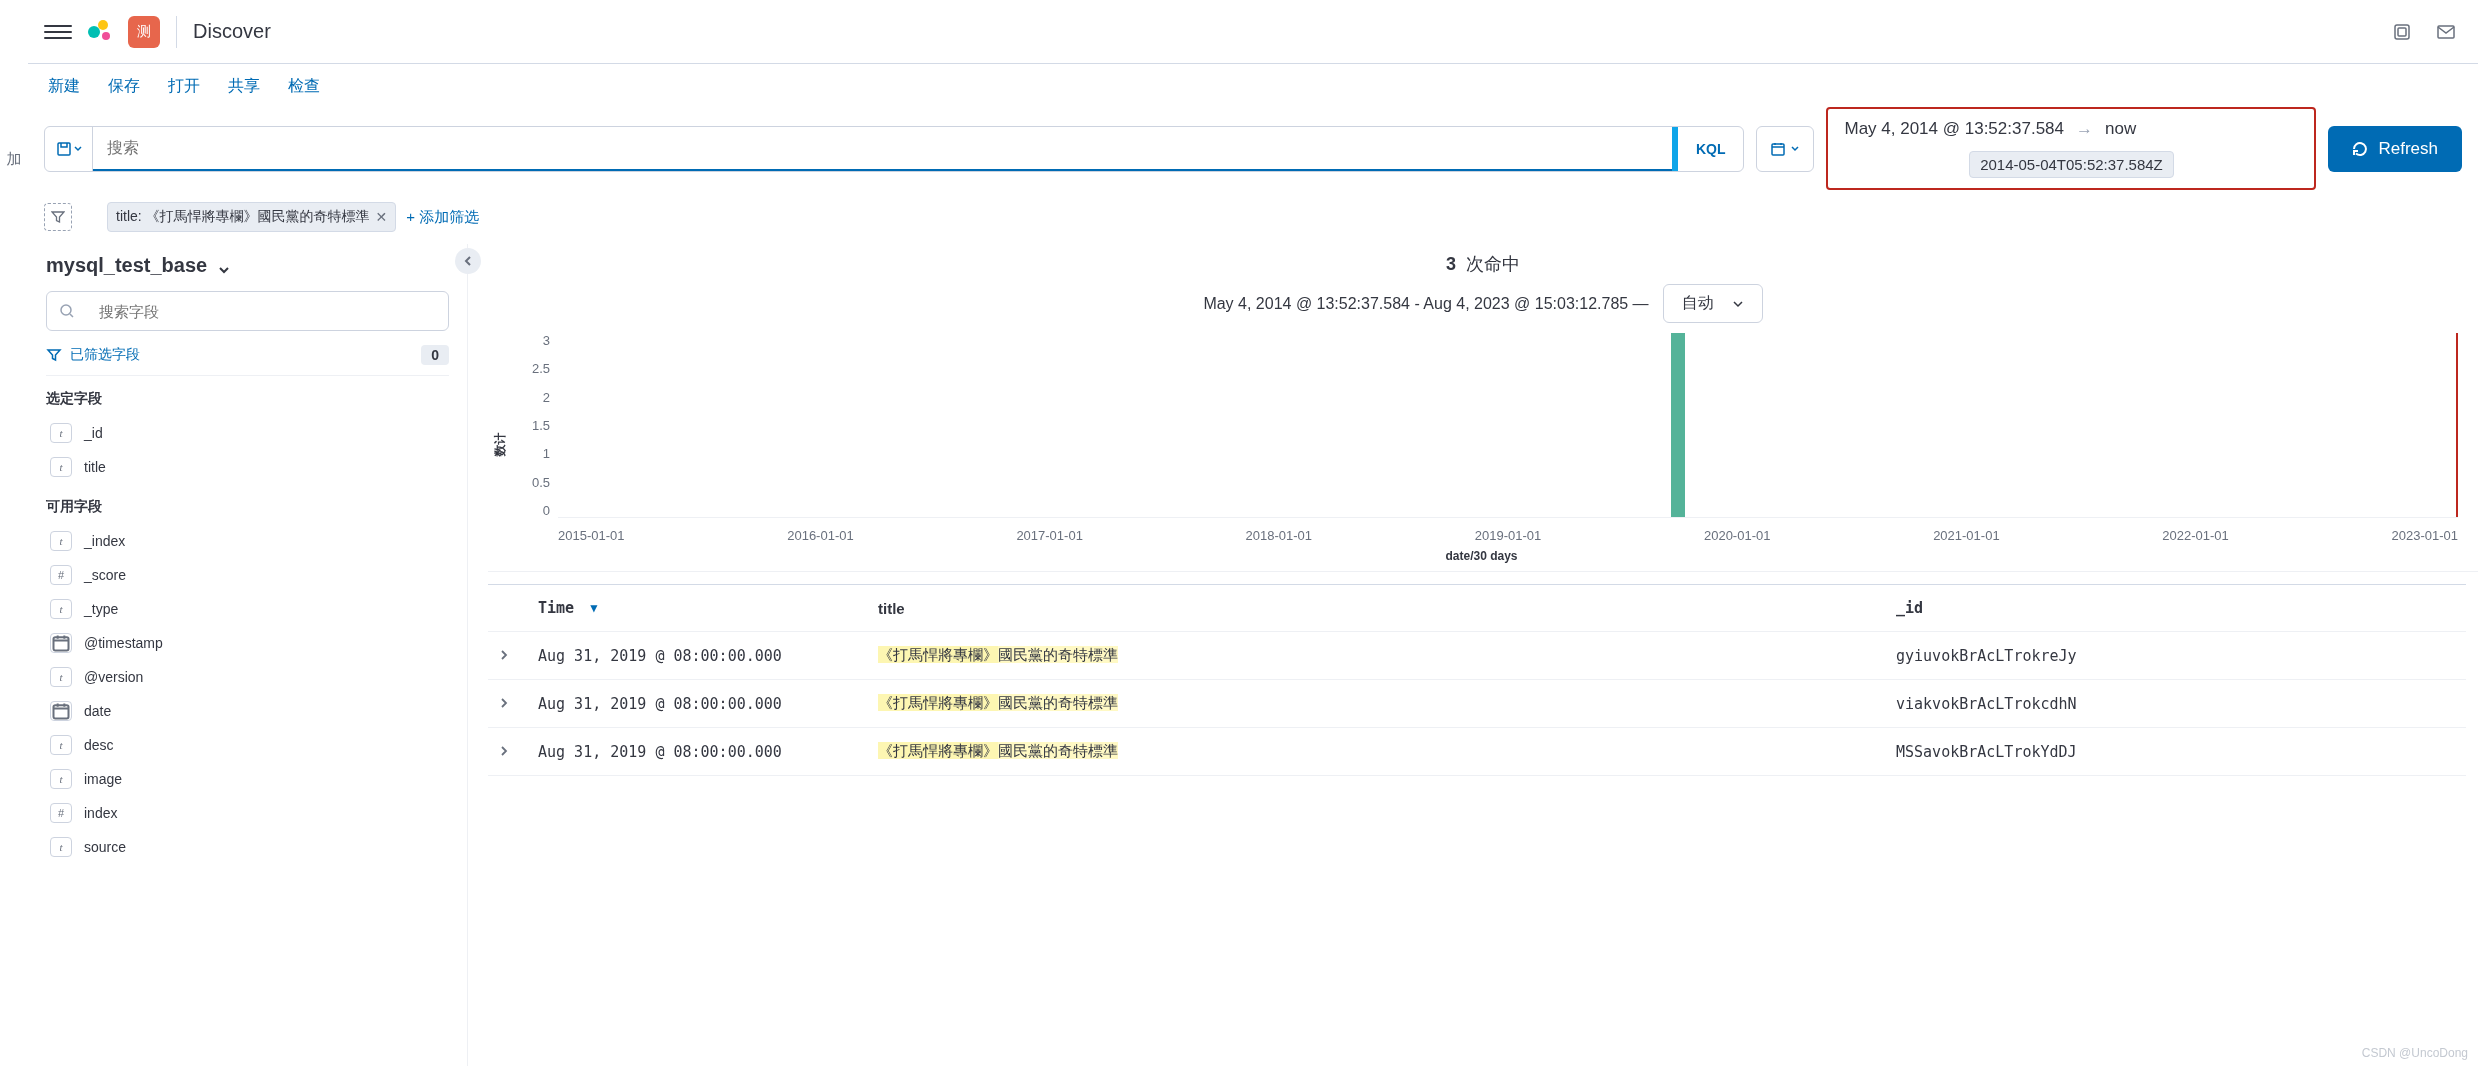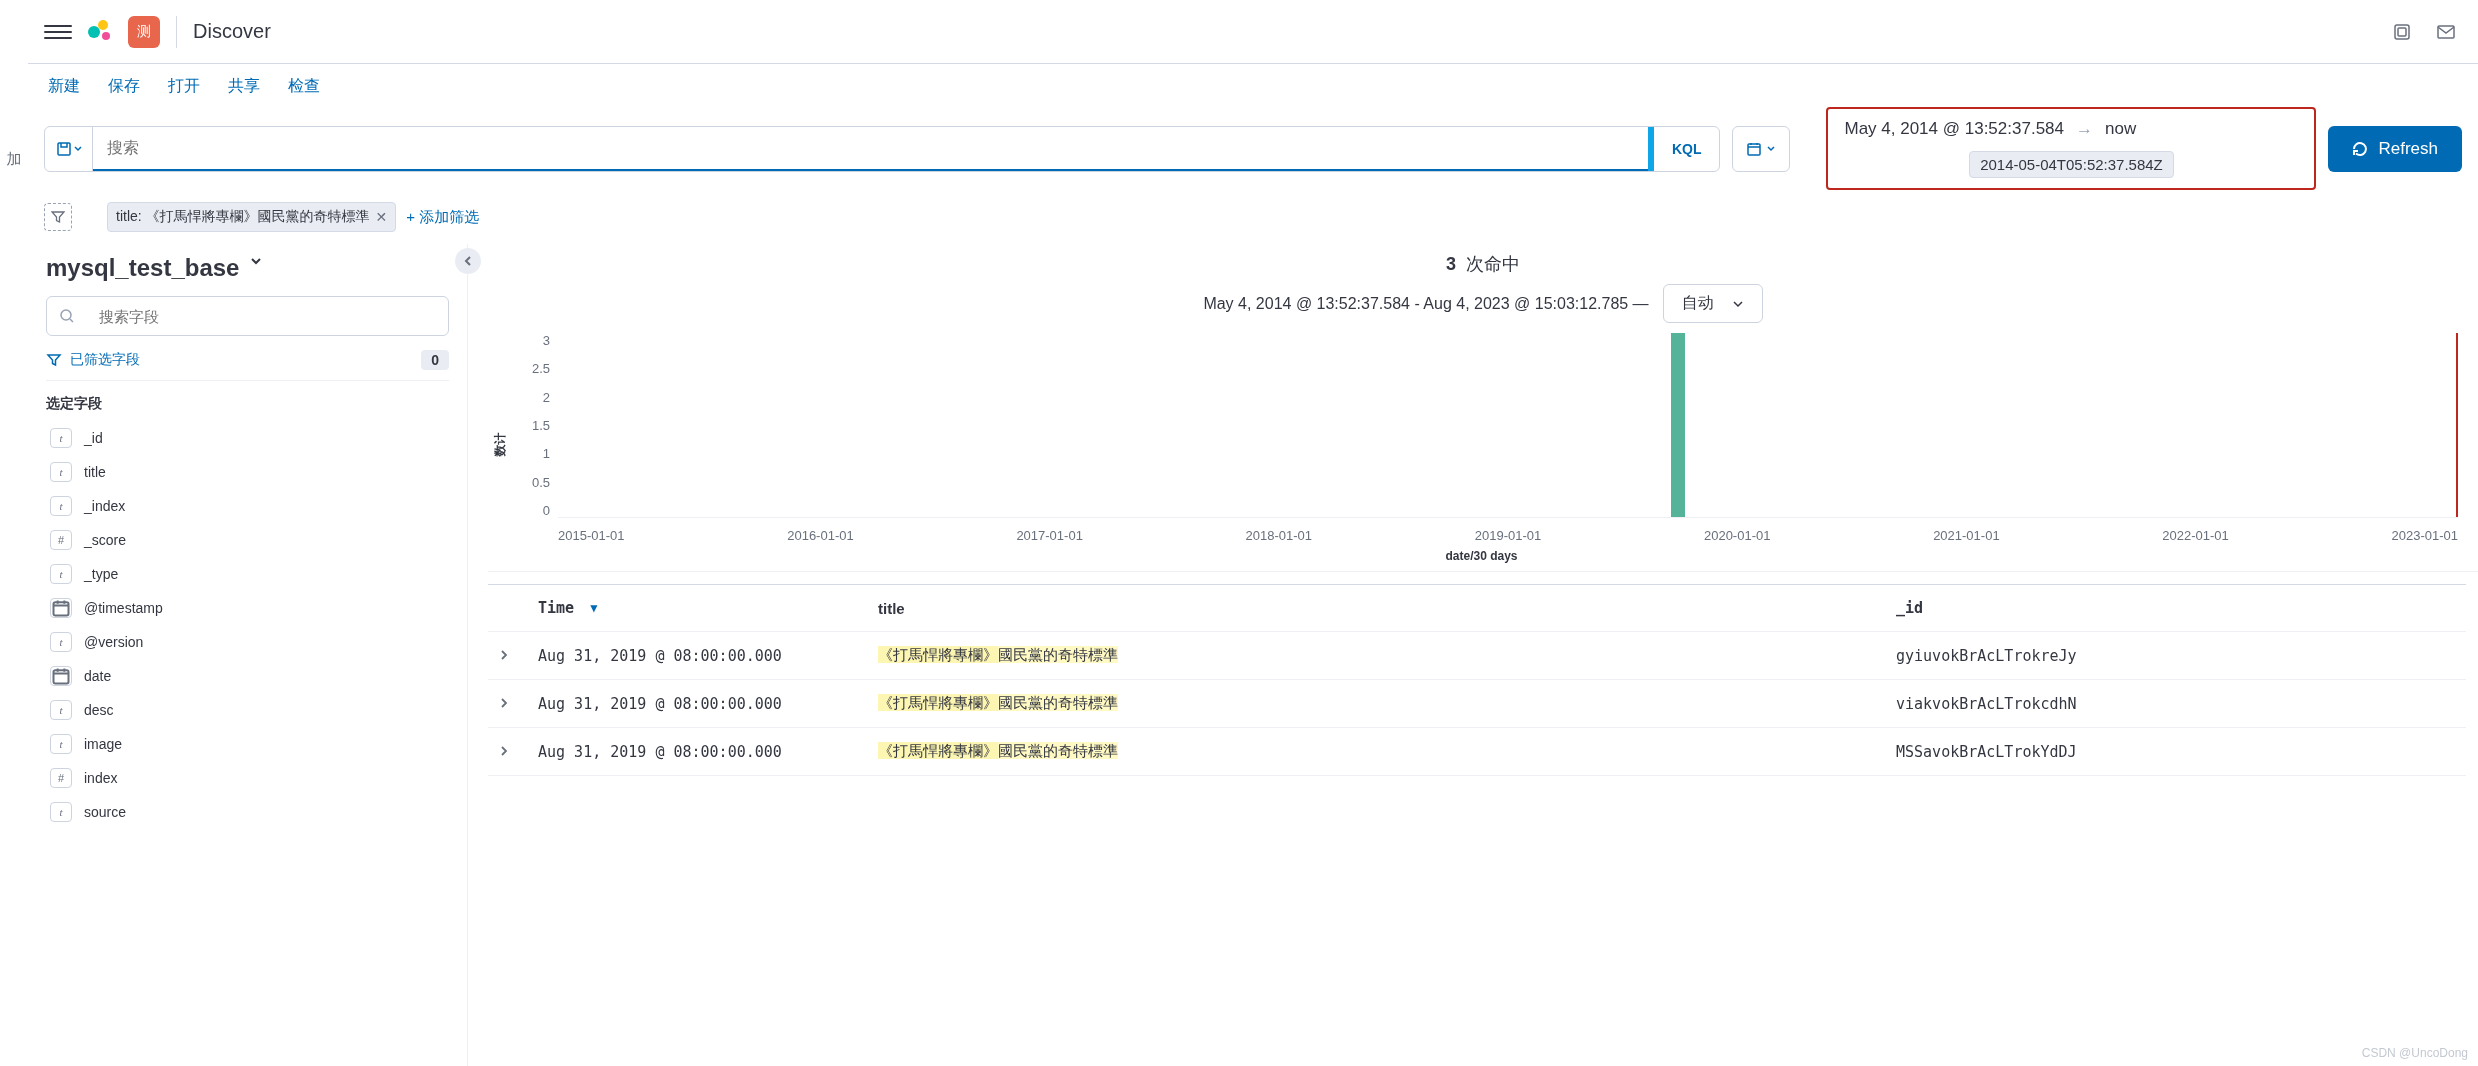--- a/index.html
+++ b/index.html
@@ -20,35 +20,35 @@
 
 .menubar { display:flex; gap:28px; padding: 12px 20px 10px; font-size:16px; }
 .menubar a { color:#006bb4; cursor:pointer; }
 
 .querybar { display:flex; gap:12px; padding: 0 16px 12px; align-items:center; }
 .q-left { display:flex; flex:1; border:1px solid #cdd3df; border-radius:6px; overflow:hidden; height:46px; }
 .q-save { width:48px; border-right:1px solid #cdd3df; display:flex; align-items:center; justify-content:center; color:#006bb4; gap:2px; }
 .q-input { flex:1; border:none; border-bottom:2px solid #006bb4; padding:0 14px; font-size:16px; outline:none; }
 .q-kql { padding:0 18px; display:flex; align-items:center; color:#006bb4; font-weight:700; border-left:6px solid #0ea5e9; }
 .date-cal { width:58px; height:46px; border:1px solid #cdd3df; border-radius:6px; display:flex; align-items:center; justify-content:center; color:#006bb4; gap:4px; }
-.date-box { border:2px solid #bd271e; border-radius:4px; padding:10px 16px; display:flex; flex-direction:column; gap:12px; min-width:490px; position:relative;margin-left:24px; }
+.date-box { border:2px solid #bd271e; border-radius:4px; padding:10px 16px; display:flex; flex-direction:column; gap:12px; min-width:490px; position:relative; }
 .date-range { display:flex; align-items:center; gap:12px; font-size:17px; }
 .date-tooltip { align-self:center; background:#e9edf3; border:1px solid #d3dae6; border-radius:4px; padding:4px 10px; font-size:15px; }
 .refresh-btn { background:#006bb4; color:#fff; border:none; height:46px; padding:0 24px; border-radius:6px; font-size:17px; display:flex; align-items:center; gap:10px; cursor:pointer; }
 
 .filterbar { display:flex; align-items:center; gap:10px; padding:0 16px 12px; }
 .filter-icon { width:28px; height:28px; border:1px dashed #98a2b3; border-radius:4px; display:flex; align-items:center; justify-content:center; color:#69707d; }
 .chip { background:#e9edf3; border:1px solid #d3dae6; border-radius:4px; padding:5px 8px; display:flex; align-items:center; gap:6px; font-size:14px;margin-left:25px; }
 .chip .x { cursor:pointer; color:#69707d; }
 .add-filter { color:#006bb4; font-size:15px; cursor:pointer; }
 
 .body { display:flex; flex:1; overflow:hidden; }
 .sidebar { width:440px; padding:0 18px; border-right:1px solid #eef0f4; position:relative; }
 .collapse-handle { position:absolute; right:-14px; top:4px; width:26px; height:26px; background:#e9edf3; border-radius:50%; display:flex; align-items:center; justify-content:center; color:#69707d; cursor:pointer; }
-.index-select { display:flex; align-items:flex-start; gap:10px; font-size:24px; font-weight:700; padding:10px 0 14px; cursor:pointer; }
+.index-select { display:flex; align-items:flex-end; gap:10px; font-size:20px; font-weight:700; padding:10px 0 14px; cursor:pointer; }
 .field-search { display:flex; align-items:center; border:1px solid #cdd3df; border-radius:6px; height:40px; padding:0 12px; gap:24px; color:#98a2b3; }
 .field-search input { border:none; outline:none; flex:1; font-size:15px; }
 .filtered-row { display:flex; align-items:center; justify-content:space-between; padding:14px 0 10px; color:#006bb4; border-bottom:1px solid #eef0f4; }
 .badge-count { background:#e9edf3; border-radius:4px; padding:2px 10px; font-weight:700; color:#343741; }
 .section-label { font-weight:700; padding:14px 0 8px; font-size:14px; }
 .field-item { display:flex; align-items:center; gap:12px; padding:7px 4px; cursor:pointer; }
 .type-badge { width:22px; height:20px; border:1px solid #cdd3df; border-radius:4px; font-size:11px; display:flex; align-items:center; justify-content:center; font-style:italic; font-family:Georgia,serif; color:#69707d; }
 .type-badge.num { font-style:normal; font-family:inherit; }
 
 .main { flex:1; padding:8px 0 0 20px; overflow:hidden; display:flex; flex-direction:column; }
@@ -209,20 +209,21 @@
       <div id="selected-list">
           <div class="field-item">
             <span class="type-badge">t</span>
             <span>_id</span>
           </div>
           <div class="field-item">
             <span class="type-badge">t</span>
             <span>title</span>
           </div>
         </div>
+      <div class="section-label">可用字段</div>
       <div id="available-list">
           <div class="field-item">
             <span class="type-badge">t</span>
             <span>_index</span>
           </div>
           <div class="field-item">
             <span class="type-badge num">#</span>
             <span>_score</span>
           </div>
           <div class="field-item">

